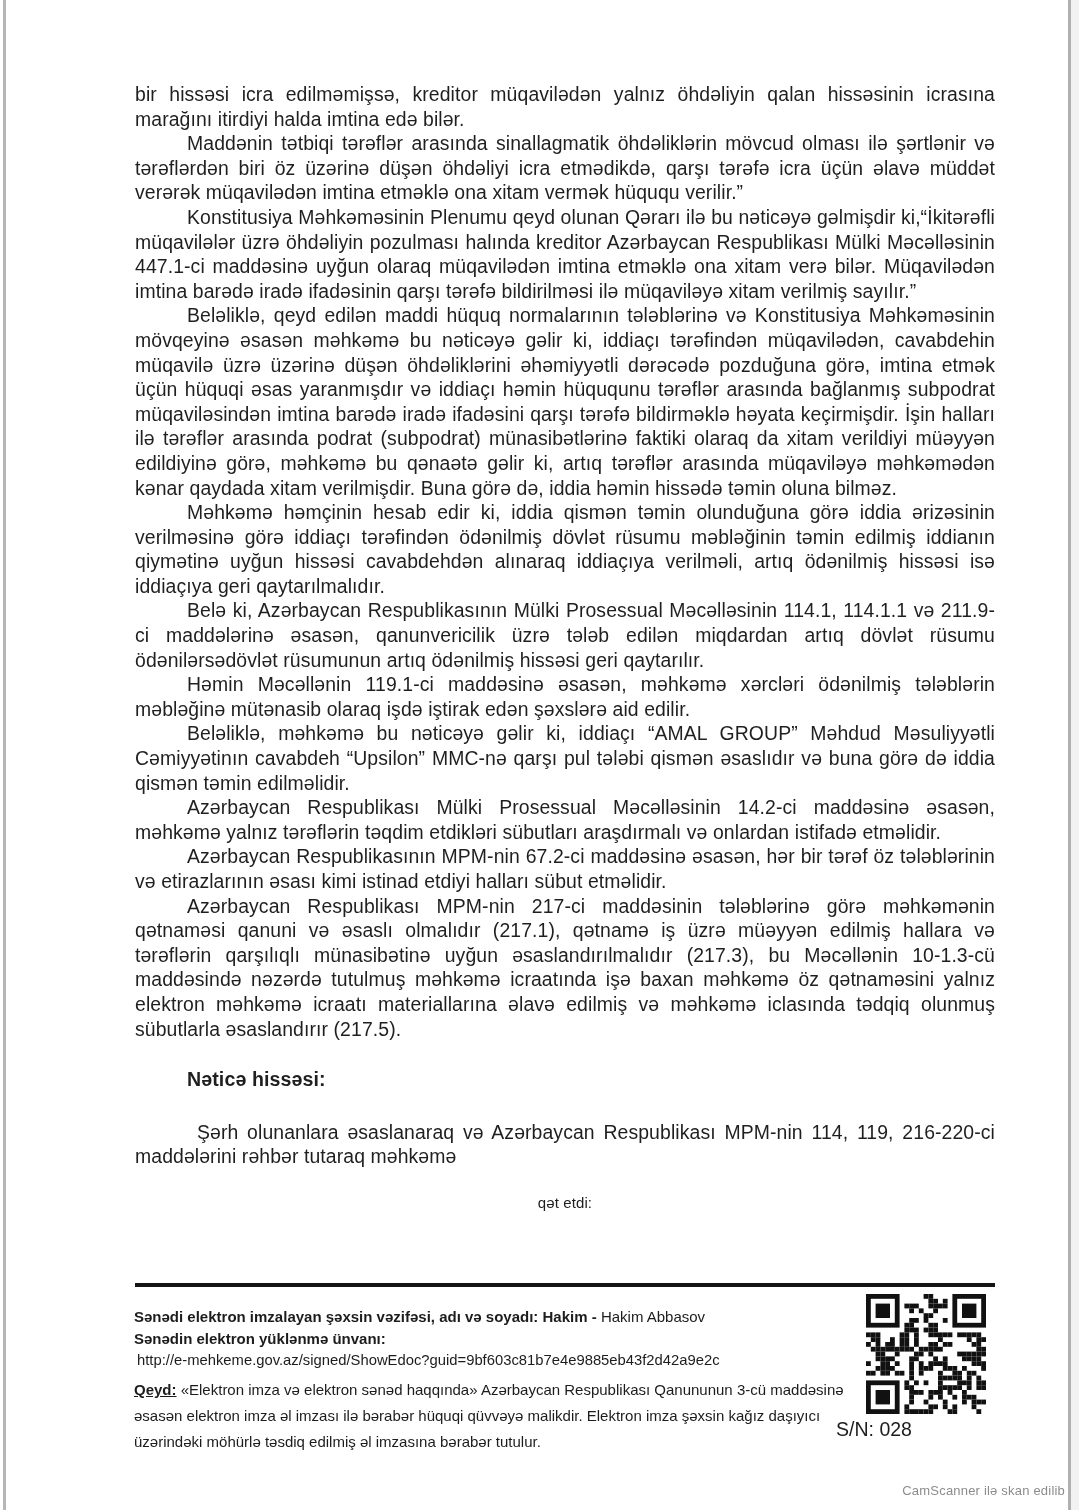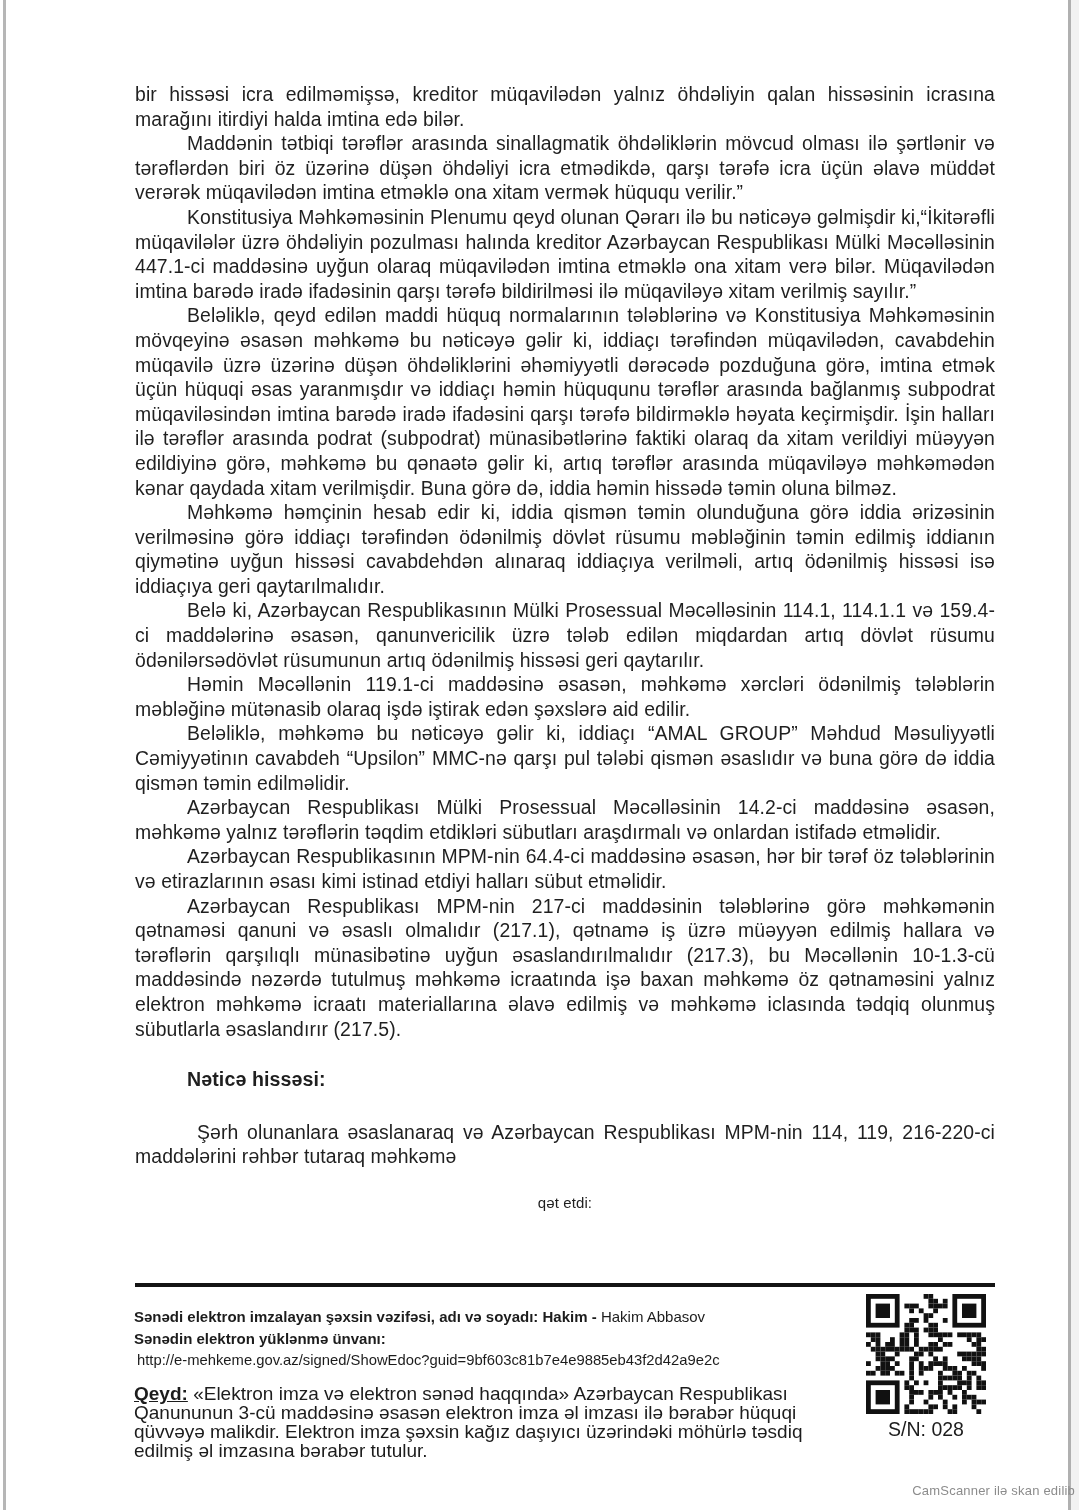--- a/index.html
+++ b/index.html
@@ -43,53 +43,53 @@
   
   .separator{position:absolute;left:135px;top:1283px;width:860px;height:4px;background:#141414;}
   .footer{
     position:absolute;left:134px;top:1306px;width:730px;
     font-size:15px;line-height:22px;color:#1c1c1c;
   }
   .f-line{white-space:nowrap;}
   .b{font-weight:bold;}
   .u{text-decoration:underline;}
   .url-line{font-size:14.8px;line-height:21px;padding-left:3px;}
-  .note{margin-top:13px;width:718px;font-size:19px;line-height:19px;white-space:normal;text-align:left;}
+  .note{margin-top:6px;width:718px;font-size:15px;line-height:26px;white-space:normal;text-align:left;}
 
   .qr-wrap{position:absolute;left:866px;top:1294px;width:120px;height:120px;background:#ffffff;}
   .qr-wrap svg{display:block;}
   .serial{
-    position:absolute;left:860px;top:1418px;width:132px;
+    position:absolute;left:808px;top:1418px;width:132px;
     text-align:center;font-size:19.5px;color:#1c1c1c;
   }
   .watermark{
-    position:absolute;right:4px;top:1483px;
+    position:absolute;right:14px;top:1483px;
     font-size:13px;color:#8c8c8c;letter-spacing:0.2px;
   }
 </style>
 </head>
 <body>
 
 <div class="page">
 
   <div class="edge-left"></div>
   <div class="edge-right-line"></div>
   <div class="edge-right-band"></div>
 
   <div class="doc">
     <p class="para cont">bir hissəsi icra edilməmişsə, kreditor müqavilədən yalnız öhdəliyin qalan hissəsinin icrasına marağını itirdiyi halda imtina edə bilər.</p>
     <p class="para">Maddənin tətbiqi tərəflər arasında sinallagmatik öhdəliklərin mövcud olması ilə şərtlənir və tərəflərdən biri öz üzərinə düşən öhdəliyi icra etmədikdə, qarşı tərəfə icra üçün əlavə müddət verərək müqavilədən imtina etməklə ona xitam vermək hüququ verilir.”</p>
     <p class="para">Konstitusiya Məhkəməsinin Plenumu qeyd olunan Qərarı ilə bu nəticəyə gəlmişdir ki,“İkitərəfli müqavilələr üzrə öhdəliyin pozulması halında kreditor Azərbaycan Respublikası Mülki Məcəlləsinin 447.1-ci maddəsinə uyğun olaraq müqavilədən imtina etməklə ona xitam verə bilər. Müqavilədən imtina barədə iradə ifadəsinin qarşı tərəfə bildirilməsi ilə müqaviləyə xitam verilmiş sayılır.”</p>
     <p class="para">Beləliklə, qeyd edilən maddi hüquq normalarının tələblərinə və Konstitusiya Məhkəməsinin mövqeyinə əsasən məhkəmə bu nəticəyə gəlir ki, iddiaçı tərəfindən müqavilədən, cavabdehin müqavilə üzrə üzərinə düşən öhdəliklərini əhəmiyyətli dərəcədə pozduğuna görə, imtina etmək üçün hüquqi əsas yaranmışdır və iddiaçı həmin hüququnu tərəflər arasında bağlanmış subpodrat müqaviləsindən imtina barədə iradə ifadəsini qarşı tərəfə bildirməklə həyata keçirmişdir. İşin halları ilə tərəflər arasında podrat (subpodrat) münasibətlərinə faktiki olaraq da xitam verildiyi müəyyən edildiyinə görə, məhkəmə bu qənaətə gəlir ki, artıq tərəflər arasında müqaviləyə məhkəmədən kənar qaydada xitam verilmişdir. Buna görə də, iddia həmin hissədə təmin oluna bilməz.</p>
     <p class="para">Məhkəmə həmçinin hesab edir ki, iddia qismən təmin olunduğuna görə iddia ərizəsinin verilməsinə görə iddiaçı tərəfindən ödənilmiş dövlət rüsumu məbləğinin təmin edilmiş iddianın qiymətinə uyğun hissəsi cavabdehdən alınaraq iddiaçıya verilməli, artıq ödənilmiş hissəsi isə iddiaçıya geri qaytarılmalıdır.</p>
-    <p class="para">Belə ki, Azərbaycan Respublikasının Mülki Prosessual Məcəlləsinin 114.1, 114.1.1 və 159.4-ci maddələrinə əsasən, qanunvericilik üzrə tələb edilən miqdardan artıq dövlət rüsumu ödənilərsədövlət rüsumunun artıq ödənilmiş hissəsi geri qaytarılır.</p>
+    <p class="para">Belə ki, Azərbaycan Respublikasının Mülki Prosessual Məcəlləsinin 114.1, 114.1.1 və 211.9-ci maddələrinə əsasən, qanunvericilik üzrə tələb edilən miqdardan artıq dövlət rüsumu ödənilərsədövlət rüsumunun artıq ödənilmiş hissəsi geri qaytarılır.</p>
     <p class="para">Həmin Məcəllənin 119.1-ci maddəsinə əsasən, məhkəmə xərcləri ödənilmiş tələblərin məbləğinə mütənasib olaraq işdə iştirak edən şəxslərə aid edilir.</p>
     <p class="para">Beləliklə, məhkəmə bu nəticəyə gəlir ki, iddiaçı “AMAL GROUP” Məhdud Məsuliyyətli Cəmiyyətinın cavabdeh “Upsilon” MMC-nə qarşı pul tələbi qismən əsaslıdır və buna görə də iddia qismən təmin edilməlidir.</p>
     <p class="para">Azərbaycan Respublikası Mülki Prosessual Məcəlləsinin 14.2-ci maddəsinə əsasən, məhkəmə yalnız tərəflərin təqdim etdikləri sübutları araşdırmalı və onlardan istifadə etməlidir.</p>
-    <p class="para">Azərbaycan Respublikasının MPM-nin 64.4-ci maddəsinə əsasən, hər bir tərəf öz tələblərinin və etirazlarının əsası kimi istinad etdiyi halları sübut etməlidir.</p>
+    <p class="para">Azərbaycan Respublikasının MPM-nin 67.2-ci maddəsinə əsasən, hər bir tərəf öz tələblərinin və etirazlarının əsası kimi istinad etdiyi halları sübut etməlidir.</p>
     <p class="para">Azərbaycan Respublikası MPM-nin 217-ci maddəsinin tələblərinə görə məhkəmənin qətnaməsi qanuni və əsaslı olmalıdır (217.1), qətnamə iş üzrə müəyyən edilmiş hallara və tərəflərin qarşılıqlı münasibətinə uyğun əsaslandırılmalıdır (217.3), bu Məcəllənin 10-1.3-cü maddəsində nəzərdə tutulmuş məhkəmə icraatında işə baxan məhkəmə öz qətnaməsini yalnız elektron məhkəmə icraatı materiallarına əlavə edilmiş və məhkəmə iclasında tədqiq olunmuş sübutlarla əsaslandırır (217.5).</p>
 
     <p class="section-heading">Nəticə hissəsi:</p>
     <p class="para result-para">Şərh olunanlara əsaslanaraq və Azərbaycan Respublikası MPM-nin 114, 119, 216-220-ci  maddələrini rəhbər tutaraq məhkəmə</p>
     <p class="decision-line">qət etdi:</p>
   </div>
 
   <div class="separator"></div>
 
   <div class="footer">

